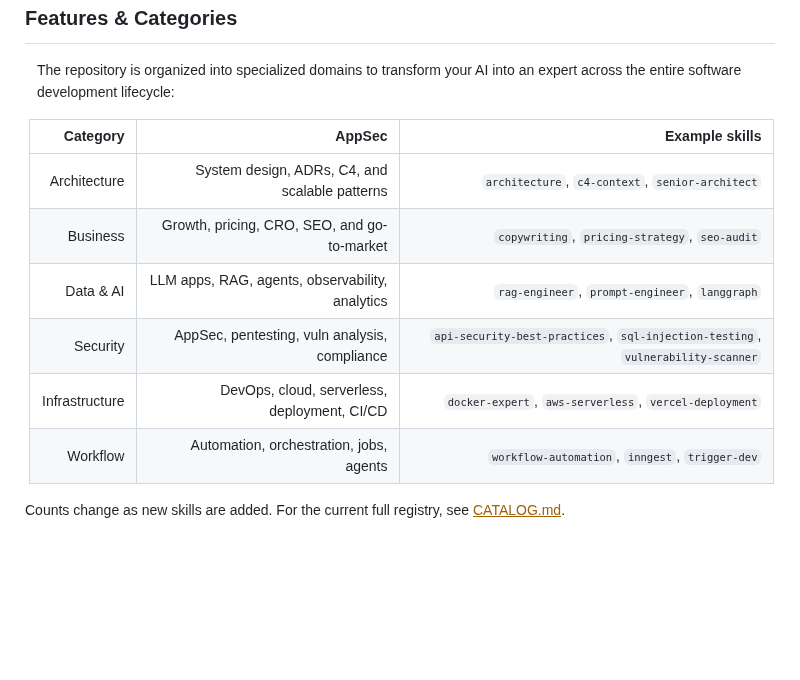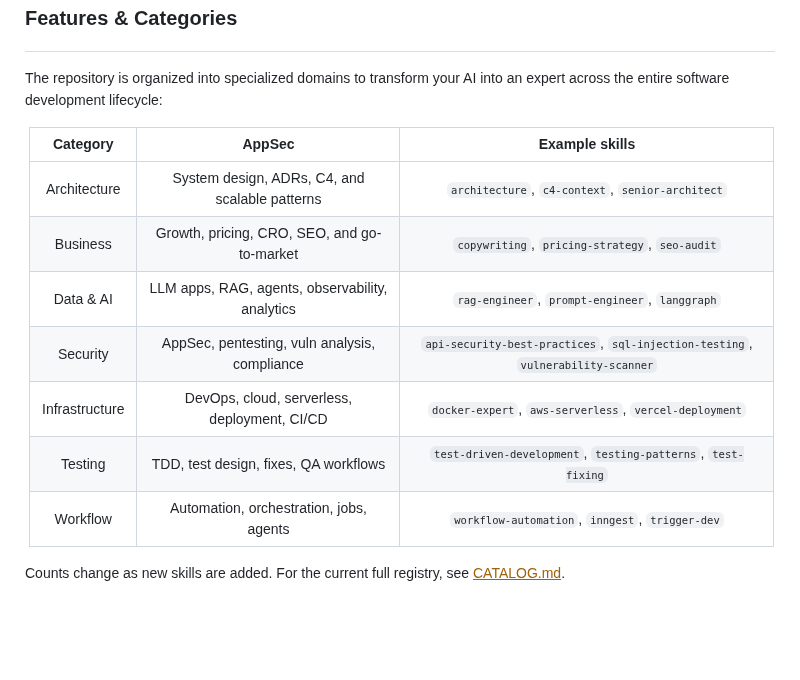--- a/index.html
+++ b/index.html
@@ -12,42 +12,42 @@
   .container {
     width: 800px;
     box-sizing: border-box;
     padding: 6px 25px 24px 25px;
   }
   h2.page-title {
     font-size: 20px;
     font-weight: 700;
     line-height: 1.25;
     margin: 0 0 16px 0;
-    padding-bottom: 20px;
+    padding-bottom: 12px;
     border-bottom: 1px solid #d8dee4;
   }
   p.intro {
     font-size: 14px;
     line-height: 1.55;
-    margin: 0 0 16px 0;
+    margin: 0 0 16px 12px;
     max-width: 750px;
   }
   table.features-table {
     border-collapse: collapse;
     table-layout: fixed;
     margin: 16px 0 16px 4px;
     font-size: 14px;
   }
   .features-table th,
   .features-table td {
     border: 1px solid #d0d7de;
     padding: 6px 12px;
     line-height: 1.5;
     vertical-align: middle;
-    text-align: center;
+    text-align: right;
     word-wrap: break-word;
   }
   .features-table th {
     font-weight: 700;
   }
   .features-table tbody tr:nth-child(even) {
     background: #f6f8fa;
   }
   code.badge {
     font-family: "DejaVu Sans Mono", "Liberation Mono", monospace;
@@ -109,25 +109,20 @@
           <td>Security</td>
           <td>AppSec, pentesting, vuln analysis, compliance</td>
           <td><code class="badge">api-security-best-practices</code>, <code class="badge">sql-injection-testing</code>, <code class="badge">vulnerability-scanner</code></td>
         </tr>
         <tr>
           <td>Infrastructure</td>
           <td>DevOps, cloud, serverless, deployment, CI/CD</td>
           <td><code class="badge">docker-expert</code>, <code class="badge">aws-serverless</code>, <code class="badge">vercel-deployment</code></td>
         </tr>
         <tr>
-          <td>Testing</td>
-          <td>TDD, test design, fixes, QA workflows</td>
-          <td><code class="badge">test-driven-development</code>, <code class="badge">testing-patterns</code>, <code class="badge">test-fixing</code></td>
-        </tr>
-        <tr>
           <td>Workflow</td>
           <td>Automation, orchestration, jobs, agents</td>
           <td><code class="badge">workflow-automation</code>, <code class="badge">inngest</code>, <code class="badge">trigger-dev</code></td>
         </tr>
       </tbody>
   </table>
 
   <p class="footer-note"><span>Counts change as new skills are added. For the current full registry, see </span><a class="catalog-link">CATALOG.md</a><span>.</span></p>
 
 </div>

